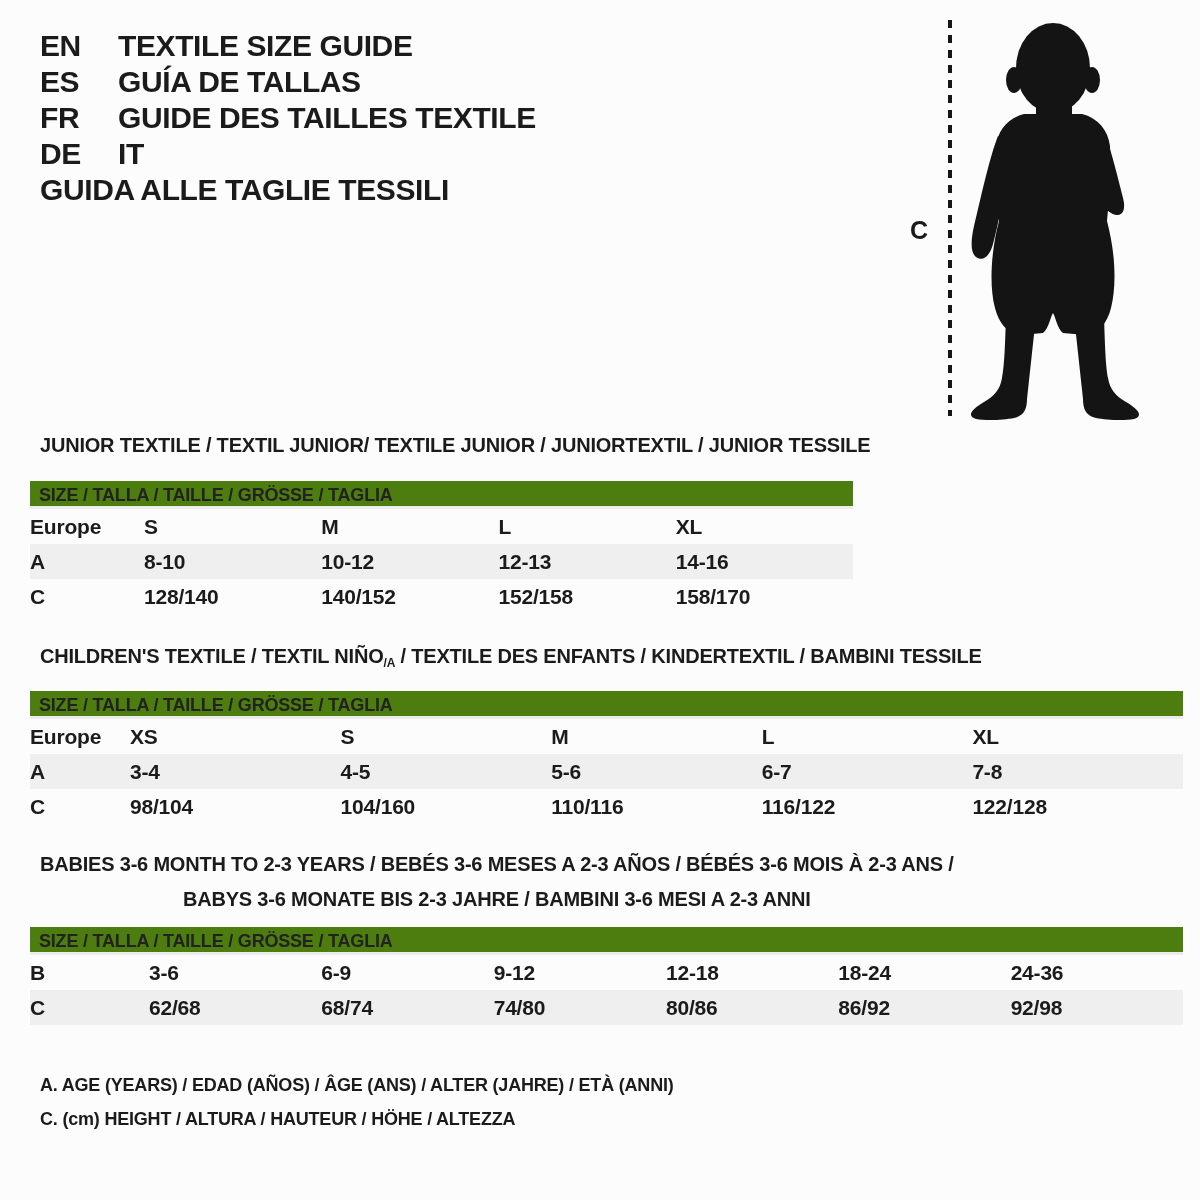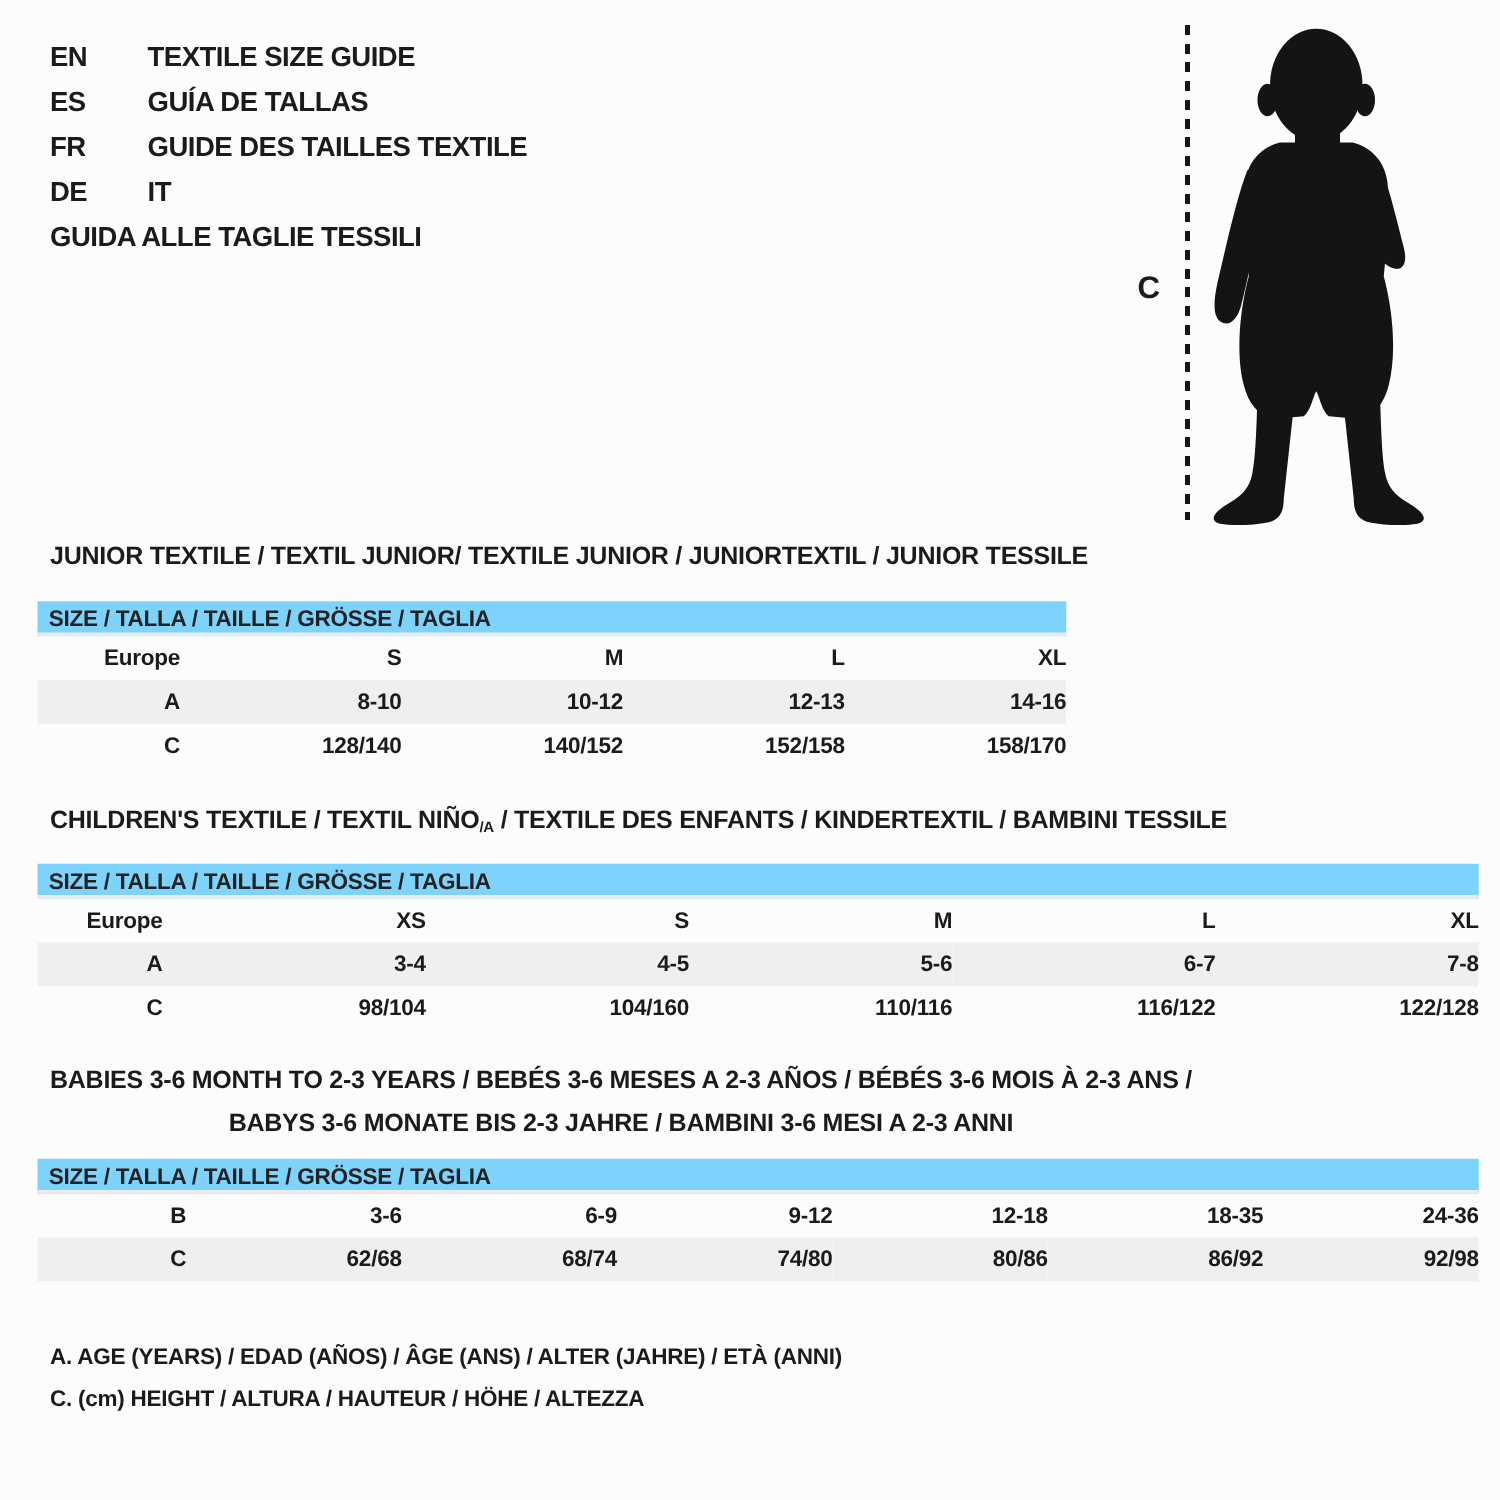--- a/index.html
+++ b/index.html
@@ -4,42 +4,42 @@
 <style>
   html,body { margin:0; padding:0; }
   .page {
     position:relative; width:1200px; height:1200px;
     background:#fcfcfc; overflow:hidden;
     font-family:"Liberation Sans","DejaVu Sans",sans-serif;
     color:#1b1b1b; font-weight:bold;
   }
   
   .lang-list { position:absolute; left:40px; top:28px; display:grid; grid-template-columns:78px auto; grid-auto-rows:36px; }
-  .lang-code, .lang-label { font-size:22px; letter-spacing:-0.4px; line-height:36px; white-space:nowrap; }
+  .lang-code, .lang-label { font-size:30px; letter-spacing:-0.4px; line-height:36px; white-space:nowrap; }
   
   .dash-line {
     position:absolute; left:948px; top:20px; width:4px; height:396px;
     background:repeating-linear-gradient(to bottom,#161616 0px,#161616 8px,transparent 8px,transparent 15px);
   }
   .c-label { position:absolute; left:910px; top:216px; font-size:25px; }
   .silhouette { position:absolute; left:958px; top:16px; }
   
   .section-title { position:absolute; left:40px; font-size:20px; letter-spacing:-0.2px; white-space:nowrap; }
   .two-line { line-height:35px;text-align:center; }
   .sub { font-size:0.6em; vertical-align:-0.3em; }
   
   .size-block { position:absolute; left:30px; }
   .size-header-bar {
-    background:#7dd3fc; height:28px; line-height:29px; padding-left:9px;
+    background:#4d7c0f; height:28px; line-height:29px; padding-left:9px;
     font-size:18px; letter-spacing:-0.2px; color:#222;
     border-bottom:3px solid #ececec; box-sizing:border-box;
   }
   table.size-table { width:100%; border-collapse:collapse; table-layout:fixed; }
   table.size-table td {
-    height:35px; text-align:right; font-size:18px; font-weight:bold;
+    height:35px; text-align:left; font-size:21px; font-weight:bold;
     padding:0; letter-spacing:-0.2px; vertical-align:middle;
   }
   td.row-label { text-align:left; padding-left:9px; }
   tr.shaded { background:#efefef; }
   
   .legend { position:absolute; left:40px; top:1068px; font-size:18px; line-height:34px; letter-spacing:-0.2px; white-space:nowrap; }
 </style>
 </head>
 <body>
 
@@ -180,21 +180,21 @@
           <col>
           <col>
         </colgroup>
       <tbody>
           <tr>
         <td class="row-label">B</td>
         <td>3-6</td>
         <td>6-9</td>
         <td>9-12</td>
         <td>12-18</td>
-        <td>18-35</td>
+        <td>18-24</td>
         <td>24-36</td>
       </tr>
       <tr class="shaded">
         <td class="row-label">C</td>
         <td>62/68</td>
         <td>68/74</td>
         <td>74/80</td>
         <td>80/86</td>
         <td>86/92</td>
         <td>92/98</td>

